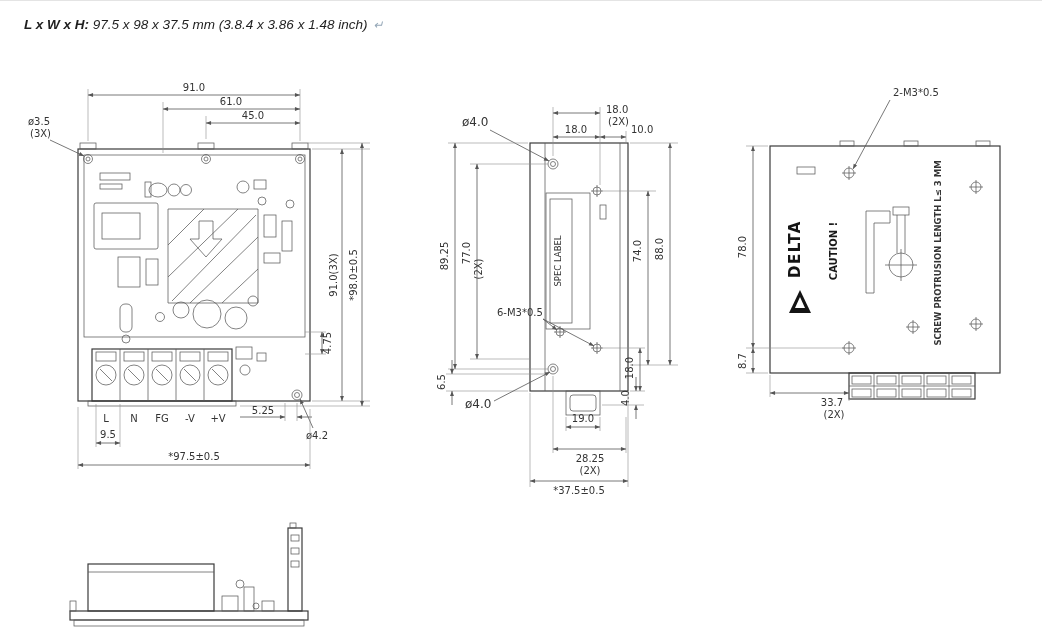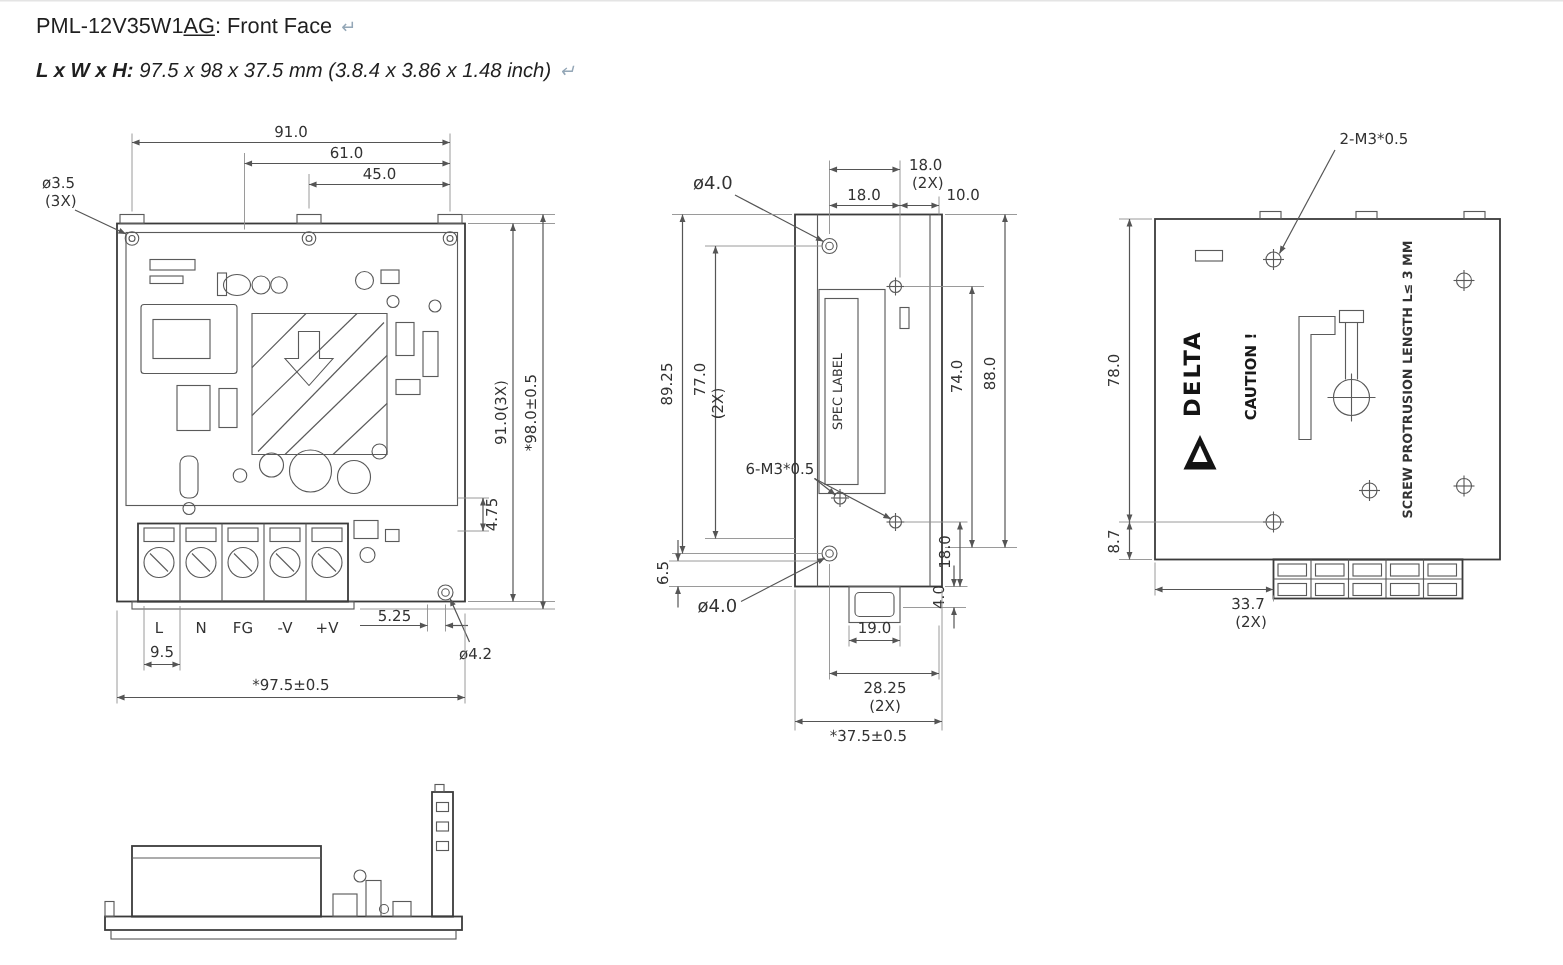--- a/index.html
+++ b/index.html
@@ -19,21 +19,20 @@
   .dim{stroke:#555;stroke-width:0.8;fill:none;marker-start:url(#arr);marker-end:url(#arr);}
   .ldr{stroke:#555;stroke-width:0.8;fill:none;marker-end:url(#arr);}
   .big{font-size:12px;}
   .sm{font-size:8.5px;}
   .blk{fill:#141414;}
 </style>
 </head>
 <body>
 
 <div class="hdr">
-  <div class="t1"><span>PML-12V35W1</span><span class="ul">AG</span><span>: Front Face</span> <span class="pm">↵</span></div>
   <div class="t2"><b>L x W x H:</b><span> 97.5 x 98 x 37.5 mm (3.8.4 x 3.86 x 1.48 inch) </span><span class="pm">↵</span></div>
 </div>
 
 <svg width="1042" height="643" viewBox="0 0 1042 643">
   <defs>
     <marker id="arr" viewBox="0 0 10 10" refX="9" refY="5" markerWidth="9" markerHeight="7" orient="auto-start-reverse">
       <path d="M0,1.5 L9,5 L0,8.5 Z" fill="#555"></path>
     </marker>
   </defs>
 

